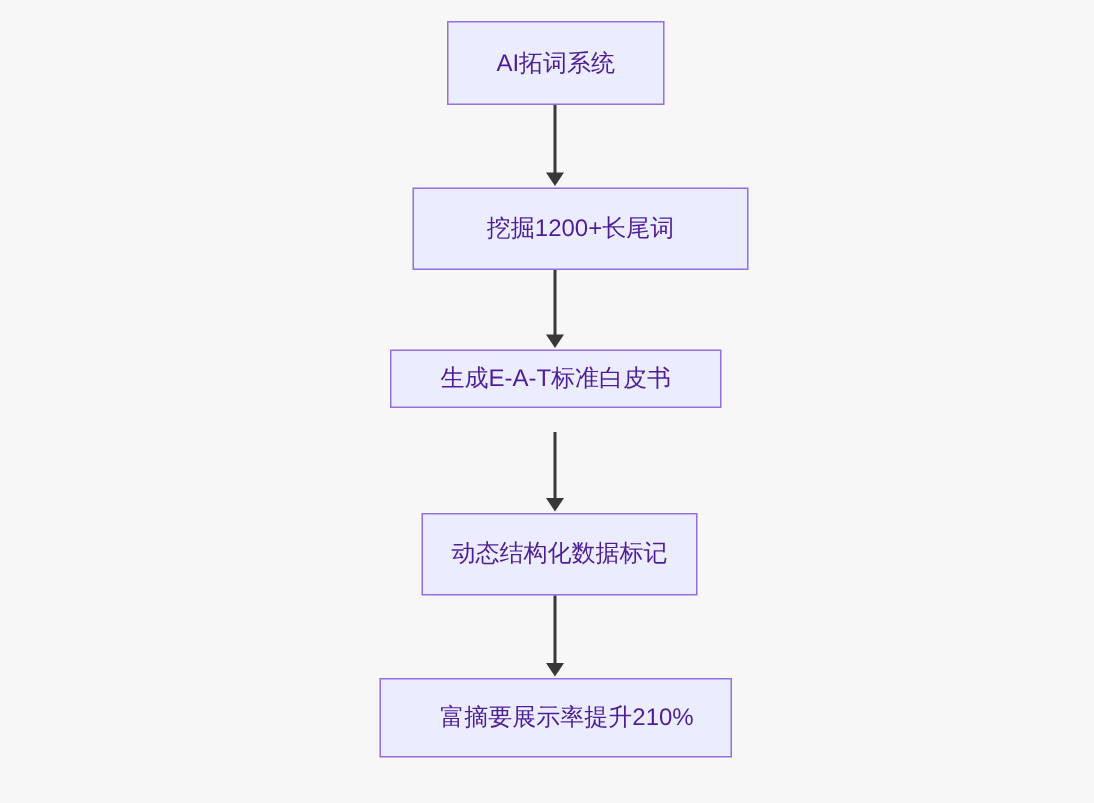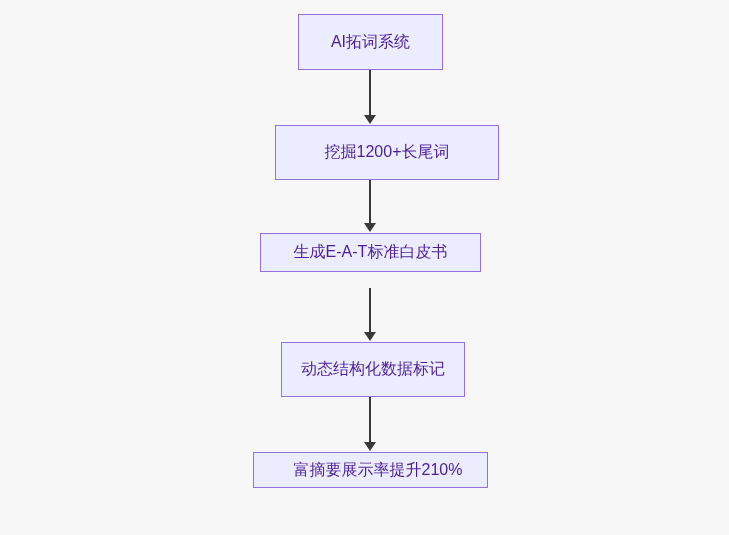--- a/index.html
+++ b/index.html
@@ -26,21 +26,21 @@
     display: flex;
     align-items: center;
     justify-content: center;
     text-align: right;
     white-space: nowrap;
   }
   .node-1 { left: 298px; top: 14px;  width: 145px; height: 56px; }
   .node-2 { left: 275px; top: 125px; width: 224px; height: 55px; }
   .node-3 { left: 260px; top: 233px; width: 221px; height: 39px; }
   .node-4 { left: 265px; top: 342px; width: 184px; height: 55px; margin-left: 16px; }
-  .node-5 { left: 253px; top: 452px; width: 235px; height: 36px; padding-left: 15px; }
+  .node-5 { left: 253px; top: 452px; width: 235px; height: 53px; padding-left: 15px; }
 
   .flow-edge {
     position: absolute;
     left: 369px;
     width: 2px;
     background: #383838;
   }
   .edge-1 { top: 70px;  height: 46px; }
   .edge-2 { top: 180px; height: 44px; }
   .edge-3 { top: 288px; height: 45px; }

